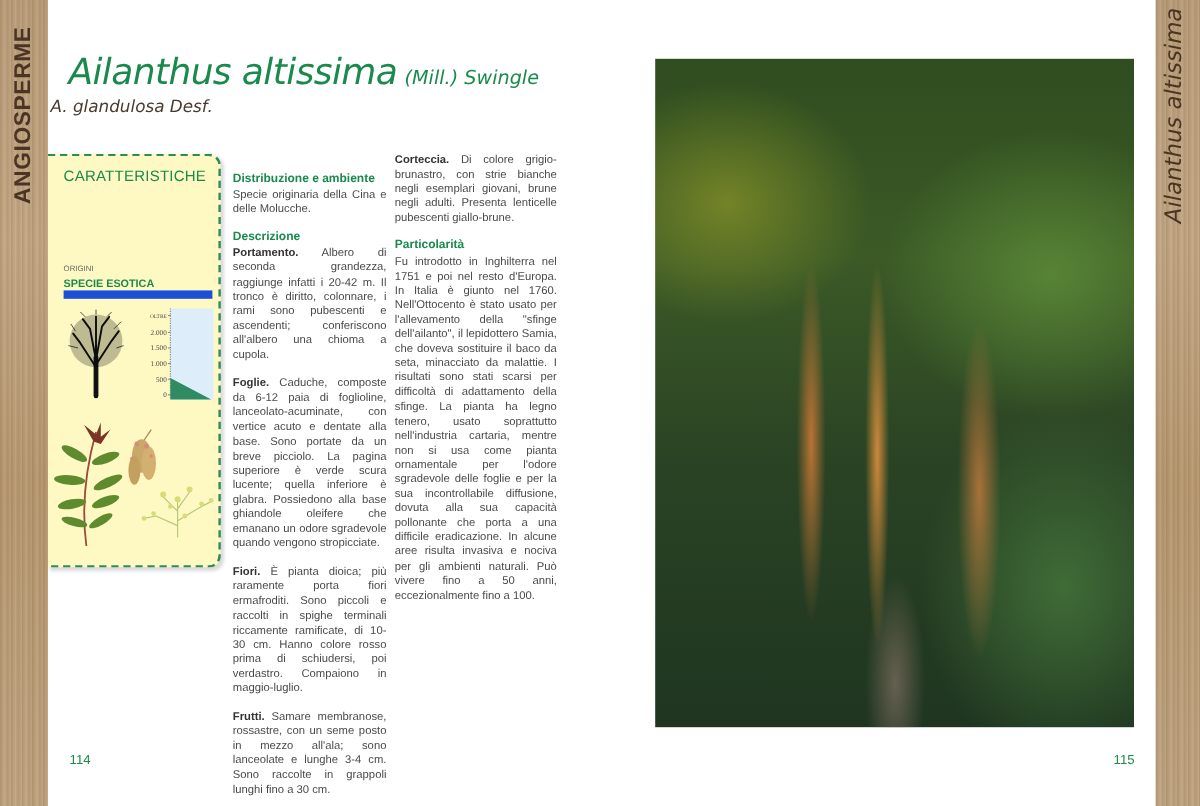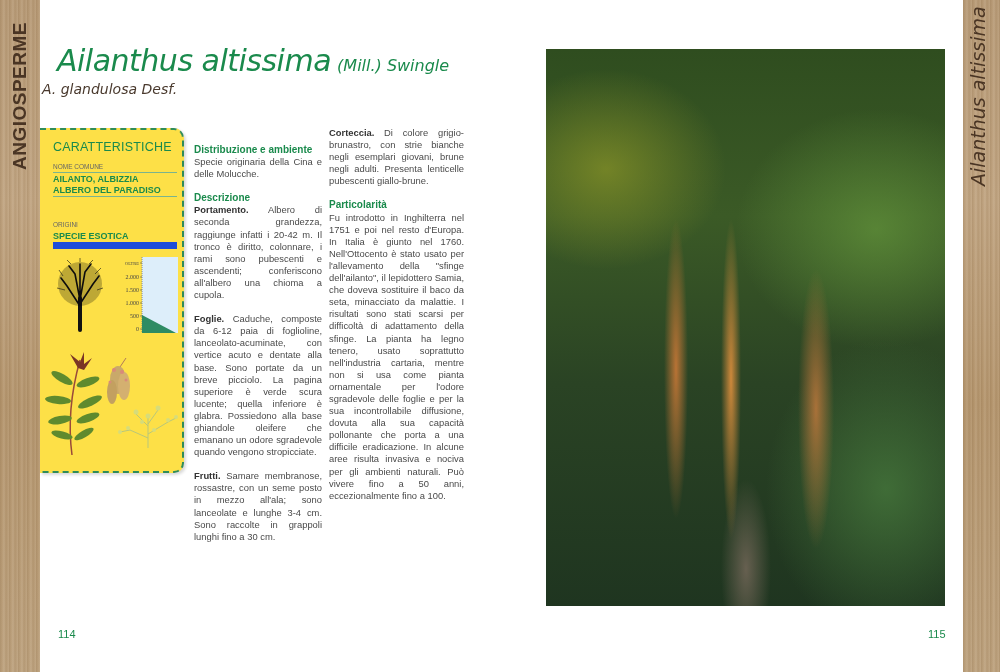--- a/index.html
+++ b/index.html
@@ -44,21 +44,21 @@
     position: absolute; left: 42px; top: 81px;
     font-family: "DejaVu Sans", sans-serif; font-style: italic;
     font-size: 14px; color: #4a3a2e; white-space: nowrap;
   }
 
   
   #char-box {
     position: absolute; left: 40px; top: 128px; width: 142px; height: 341px;
     border: 2px dashed #2f8c5a; border-left: none;
     border-radius: 0 10px 10px 0;
-    background: #fde047;
+    background: #fef9c3;
     box-shadow: 2px 2px 3px rgba(0,0,0,0.15);
   }
   #char-title {
     position: absolute; left: 13px; top: 10px;
     font-size: 12.5px; color: #1a8a4c; letter-spacing: 0.2px;
   }
   .field { position: absolute; left: 13px; width: 124px; }
   .field-label {
     font-size: 6.5px; color: #666; line-height: 8px;
     border-bottom: 1px solid #7ab48e; padding-bottom: 1px;
@@ -113,25 +113,20 @@
 <div id="spine-left-label" class="spine-label">ANGIOSPERME</div>
 <div id="spine-right-label" class="spine-label">Ailanthus altissima</div>
 
 <div id="title-main">
   <span class="binomial">Ailanthus altissima</span><span class="author">(Mill.) Swingle</span>
 </div>
 <div id="title-syn">A. glandulosa Desf.</div>
 
 <div id="char-box">
   <div id="char-title">CARATTERISTICHE</div>
-  <div id="field-nome" class="field">
-    <div class="field-label">NOME COMUNE</div>
-    <div class="field-value">AILANTO, ALBIZZIA</div>
-    <div class="field-value" style="margin-top:0;border-bottom:1px solid #7ab48e;">ALBERO DEL PARADISO</div>
-  </div>
   <div id="field-origini" class="field">
     <div class="field-label" style="border-bottom:none;">ORIGINI</div>
     <div class="field-value" style="border-bottom:7px solid #1d4ed8;">SPECIE ESOTICA</div>
   </div>
 
   <svg id="alt-chart" viewBox="0 0 44 80" style="position:absolute;left:94px;top:127px;width:44px;height:80px;overflow:visible;">
     <rect x="8" y="0" width="36" height="76" fill="#ddeefa"></rect>
     <line x1="8" y1="0" x2="8" y2="76" stroke="#888" stroke-dasharray="1,1"></line>
     <polygon points="8,58 8,76 42,76" fill="#2e8b63"></polygon>
     <g font-family="Liberation Serif, serif" font-size="6" fill="#444" text-anchor="end">
@@ -209,20 +204,21 @@
       <circle cx="114" cy="80" r="2"></circle>
   </g>
 </svg>
 
 <div id="col1" class="col">
   <div class="section-head">Distribuzione e ambiente</div>
   <p class="para" style="margin-top:0;">Specie originaria della Cina e delle Molucche.</p>
   <div class="section-head">Descrizione</div>
   <p class="para" style="margin-top:0;"><span class="lead">Portamento.</span><span> Albero di seconda grandezza, raggiunge infatti i 20-42 m. Il tronco è diritto, colonnare, i rami sono pubescenti e ascendenti; conferiscono all'albero una chioma a cupola.</span></p>
   <p class="para"><span class="lead">Foglie.</span><span> Caduche, composte da 6-12 paia di foglioline, lanceolato-acuminate, con vertice acuto e dentate alla base. Sono portate da un breve picciolo. La pagina superiore è verde scura lucente; quella inferiore è glabra. Possiedono alla base ghiandole oleifere che emanano un odore sgradevole quando vengono stropicciate.</span></p>
+  <p class="para"><span class="lead">Fiori.</span><span> È pianta dioica; più raramente porta fiori ermafroditi. Sono piccoli e raccolti in spighe terminali riccamente ramificate, di 10-30 cm. Hanno colore rosso prima di schiudersi, poi verdastro. Compaiono in maggio-luglio.</span></p>
   <p class="para tight"><span class="lead">Frutti.</span><span> Samare membranose, rossastre, con un seme posto in mezzo all'ala; sono lanceolate e lunghe 3-4 cm. Sono raccolte in grappoli lunghi fino a 30 cm.</span></p>
 </div>
 
 <div id="col2" class="col" style="top:-9999px;"></div>
 <div class="col" style="left:329px;top:127px;width:135px;">
   <p class="para" style=""><span class="lead">Corteccia.</span><span> Di colore grigio-brunastro, con strie bianche negli esemplari giovani, brune negli adulti. Presenta lenticelle pubescenti giallo-brune.</span></p>
   <div class="section-head">Particolarità</div>
   <p class="para tight" style="margin-top:0;">Fu introdotto in Inghilterra nel 1751 e poi nel resto d'Europa. In Italia è giunto nel 1760. Nell'Ottocento è stato usato per l'allevamento della "sfinge dell'ailanto", il lepidottero Samia, che doveva sostituire il baco da seta, minacciato da malattie. I risultati sono stati scarsi per difficoltà di adattamento della sfinge. La pianta ha legno tenero, usato soprattutto nell'industria cartaria, mentre non si usa come pianta ornamentale per l'odore sgradevole delle foglie e per la sua incontrollabile diffusione, dovuta alla sua capacità pollonante che porta a una difficile eradicazione. In alcune aree risulta invasiva e nociva per gli ambienti naturali. Può vivere fino a 50 anni, eccezionalmente fino a 100.</p>
 </div>
 

